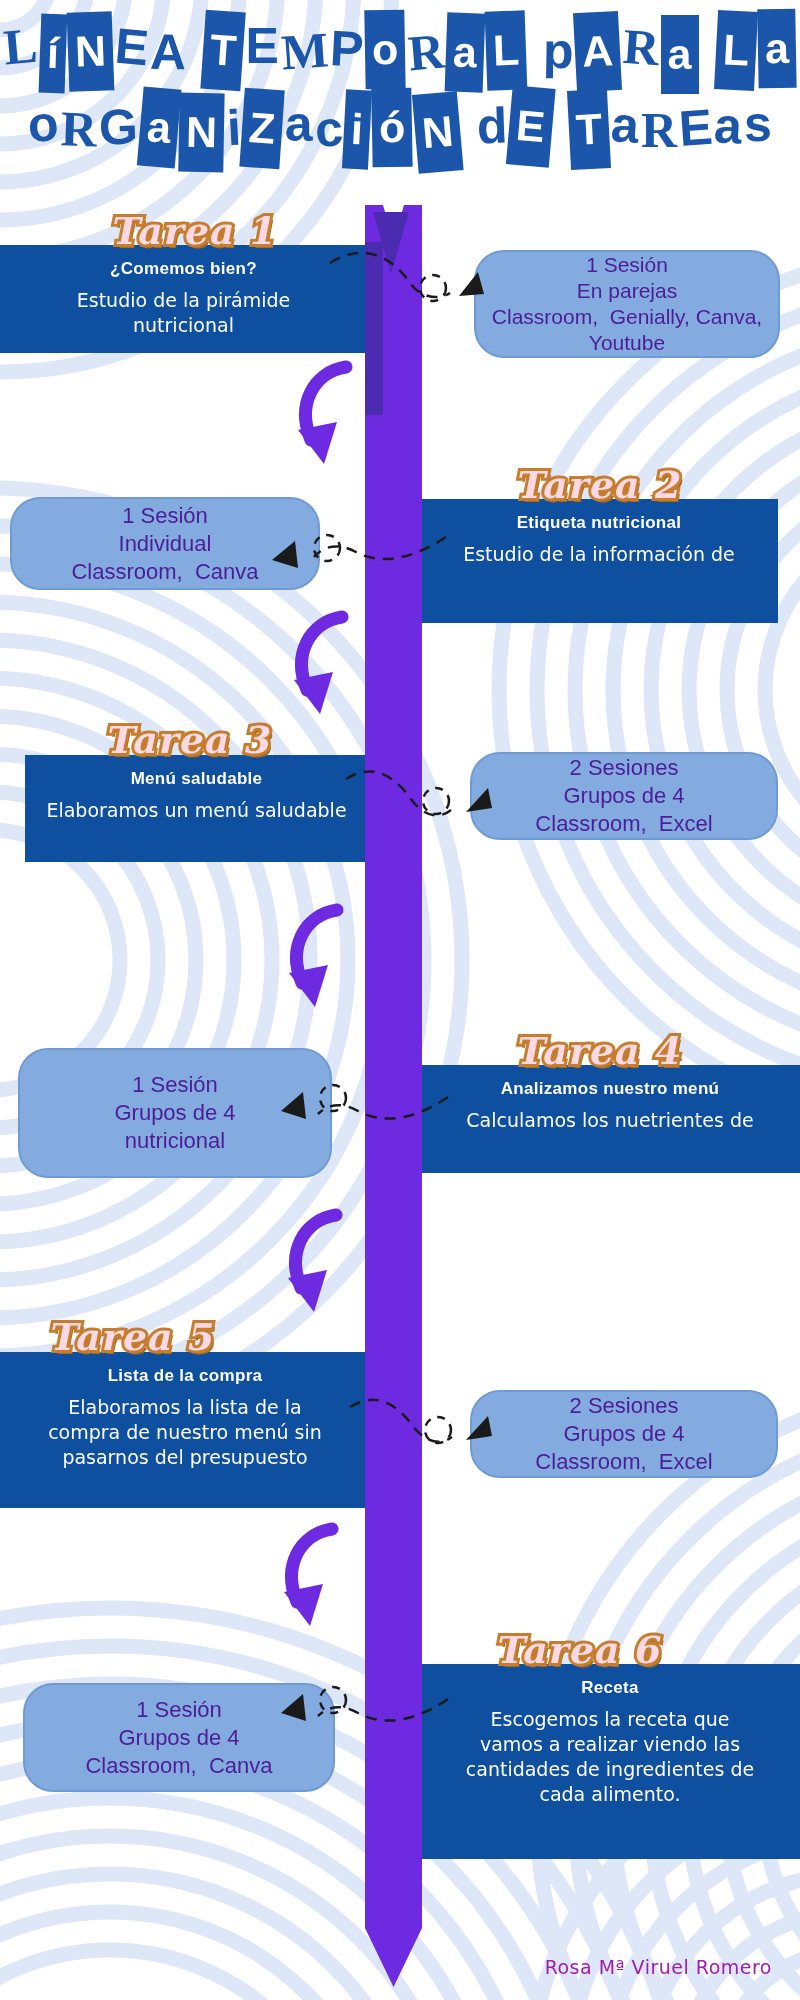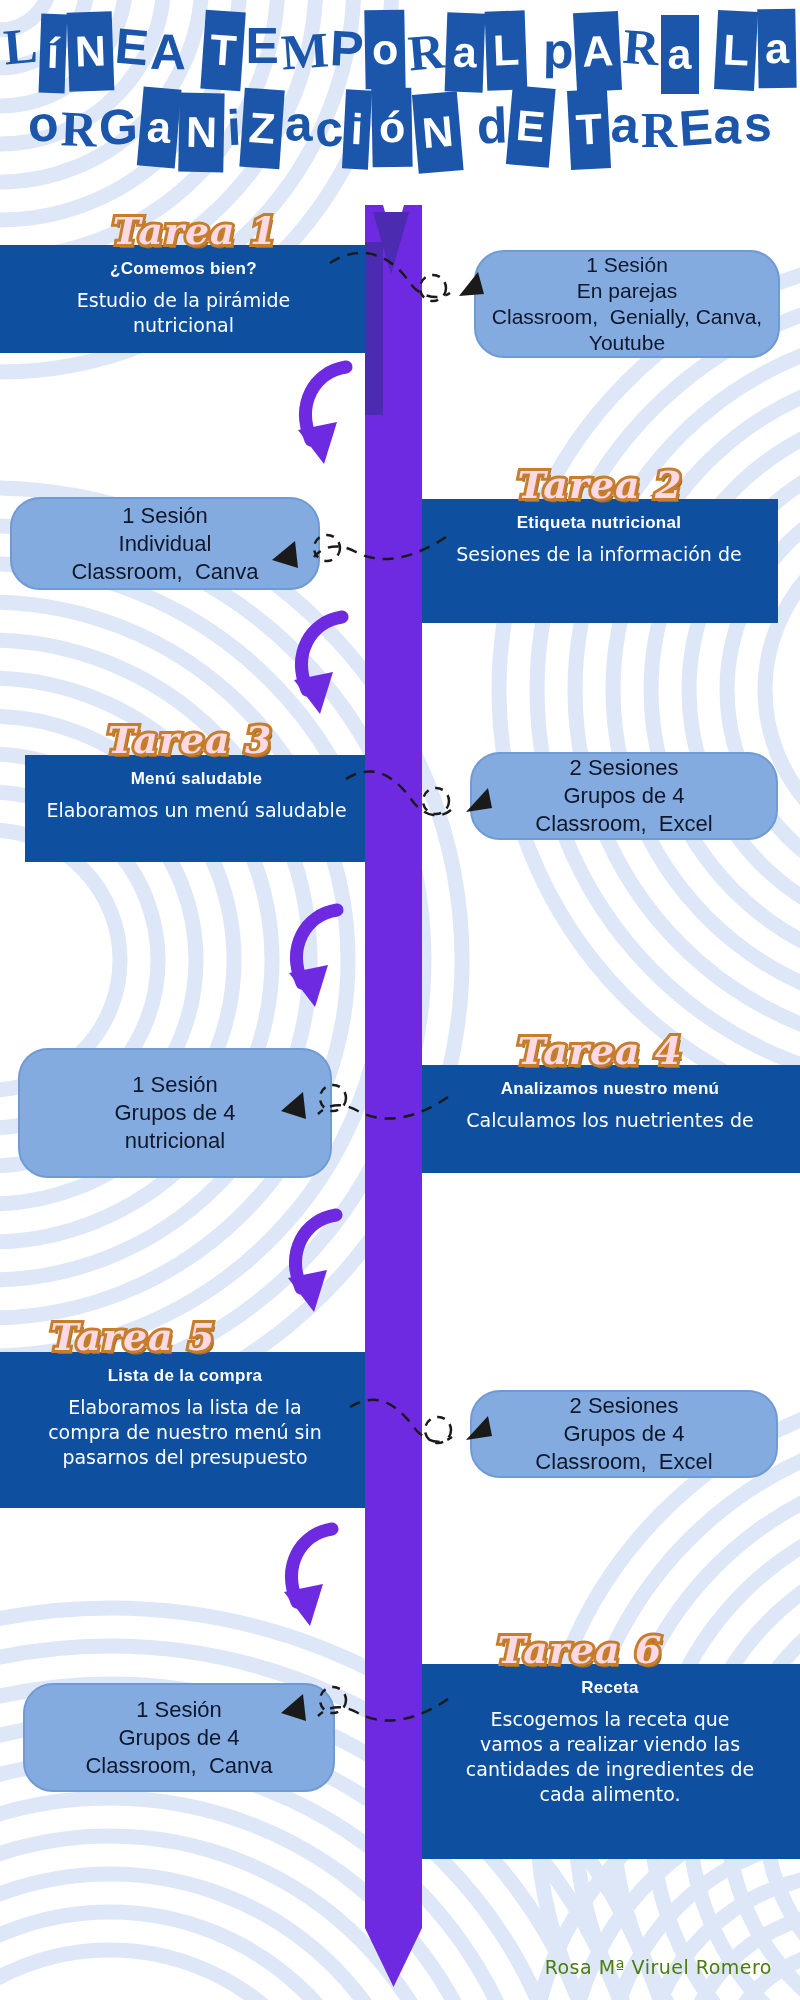--- a/index.html
+++ b/index.html
@@ -22,32 +22,32 @@
   .banner{position:absolute;background:#0e4f9f;color:#ffffff;z-index:1;
           display:flex;flex-direction:column;align-items:center;justify-content:flex-start;
           padding-top:14px;box-sizing:border-box;text-align:center;}
   .banner-title{font-weight:bold;font-size:17px;letter-spacing:.3px;margin-bottom:9px;
                 font-family:"Liberation Sans",sans-serif;}
   .banner-desc{font-family:"DejaVu Sans",sans-serif;font-size:19px;line-height:25px;}
 
   
   .infobox{position:absolute;background:#83abe0;border:2px solid #6f9ad4;border-radius:30px;
            z-index:1;display:flex;flex-direction:column;align-items:center;justify-content:center;
-           color:#0f172a;font-size:22px;line-height:28px;box-sizing:border-box;text-align:center;}
+           color:#4c1d95;font-size:22px;line-height:28px;box-sizing:border-box;text-align:center;}
   .box-line{white-space:pre;}
 
   
   .tarea-label{position:absolute;z-index:3;transform:translateX(-50%);white-space:nowrap;
                font-family:"DejaVu Serif",serif;font-style:italic;font-weight:bold;
                font-size:38px;letter-spacing:1px;}
   .tarea-label .lbl-outline{position:absolute;left:0;top:0;-webkit-text-stroke:6px #c67d2c;
                color:#c67d2c;text-shadow:3px 4px 0 #a86a1c;}
   .tarea-label .lbl-fill{position:relative;color:#fcd9e5;}
 
-  #credit{position:absolute;right:28px;top:1956px;z-index:2;color:#4d7c0f;font-size:19px;
+  #credit{position:absolute;right:28px;top:1956px;z-index:2;color:#a21caf;font-size:19px;
           letter-spacing:.5px;font-family:"DejaVu Sans",sans-serif;}
 </style>
 </head>
 <body>
 
 <div class="canvas">
 
   <svg id="bg-arcs" class="layer" width="800" height="2000" viewBox="0 0 800 2000">
       <circle cx="0" cy="-20" r="50" fill="none" stroke="#dde7f7" stroke-width="15"></circle>
       <circle cx="0" cy="-20" r="88" fill="none" stroke="#dde7f7" stroke-width="15"></circle>
@@ -121,21 +121,21 @@
   <div class="infobox" style="left:474px;top:250px;width:306px;height:108px;font-size:21px;line-height:26px;">
     <span class="box-line">1 Sesión</span>
     <span class="box-line">En parejas</span>
     <span class="box-line">Classroom,  Genially, Canva,</span>
     <span class="box-line">Youtube</span>
   </div>
 
   <div class="banner" style="left:420px;top:499px;width:358px;height:124px;">
     <div class="banner-title">Etiqueta nutricional</div>
     <div class="banner-desc">
-      <div>Sesiones de la información de</div>
+      <div>Estudio de la información de</div>
     </div>
   </div>
   <div class="tarea-label" style="left:600px;top:462px;">
     <span class="lbl-outline">Tarea 2</span>
     <span class="lbl-fill">Tarea 2</span>
   </div>
   <div class="infobox" style="left:10px;top:497px;width:310px;height:93px;">
     <span class="box-line">1 Sesión</span>
     <span class="box-line">Individual</span>
     <span class="box-line">Classroom,  Canva</span>

